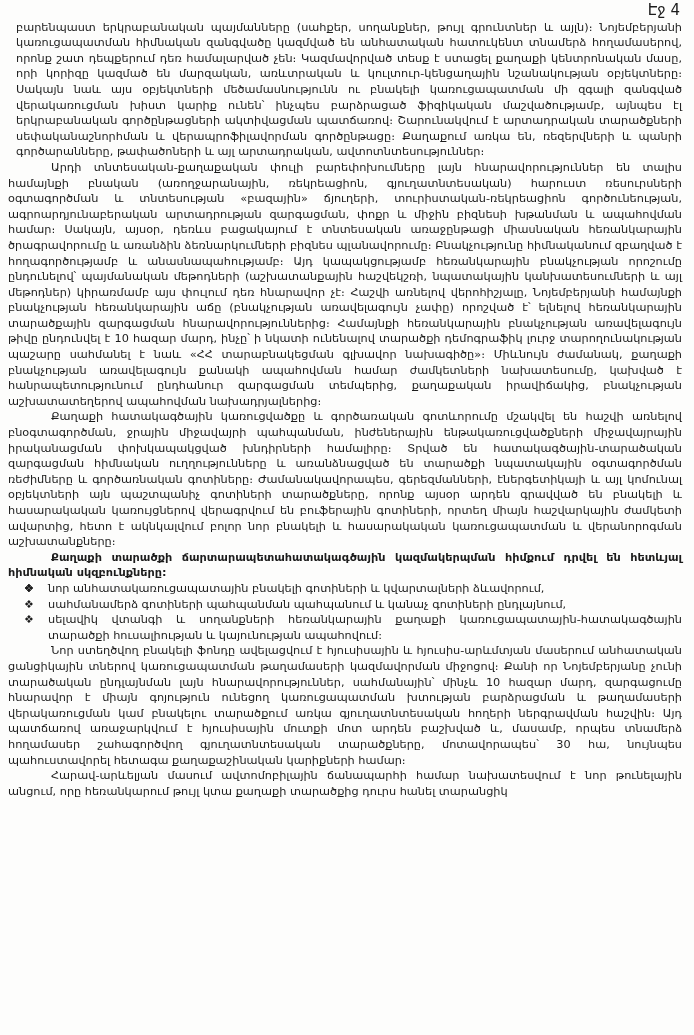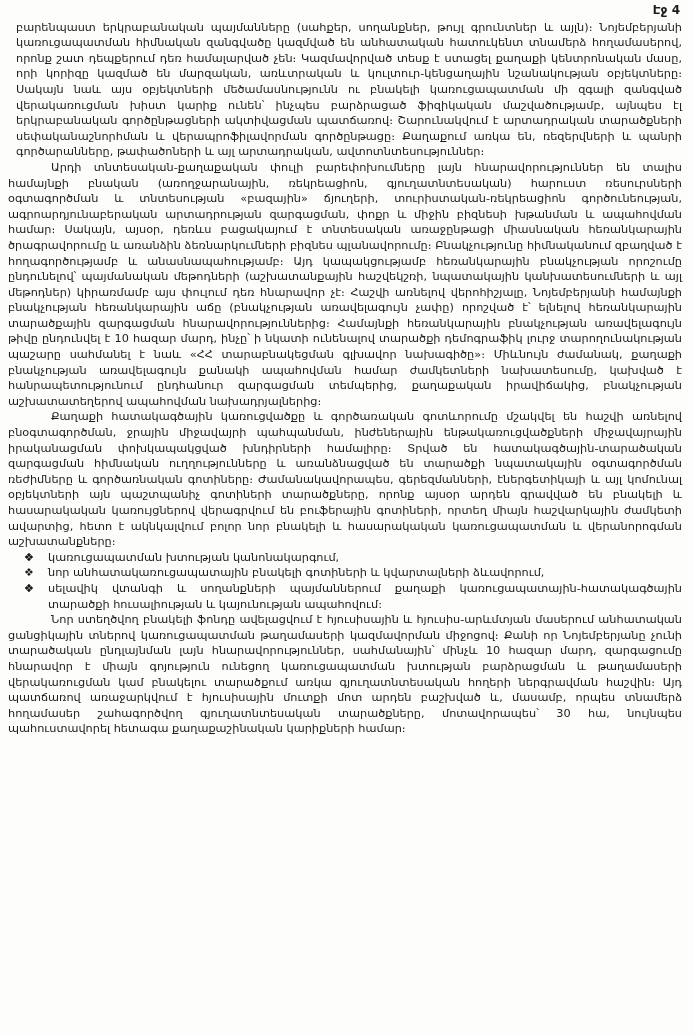--- a/index.html
+++ b/index.html
@@ -16,22 +16,22 @@
     padding: 3px 12px 0 8px;
     font-family: "DejaVu Sans", sans-serif;
     font-size: 11.3px;
     line-height: 15.6px;
     color: #1c1c1c;
     text-align: justify;
     overflow: hidden;
   }
   .page-number {
     text-align: right;
-    font-weight: bold;
-    font-size: 12px;
+    font-weight: normal;
+    font-size: 15px;
     margin: 0 2px 1px 0;
   }
   .para {
     margin: 0;
     text-indent: 43px;
   }
   .para.no-indent {
     text-indent: 0;
     margin-left: 8px;
   }
@@ -62,38 +62,40 @@
 <div class="page">
 
   <div class="page-number">Էջ 4</div>
 
   <p class="para no-indent">բարենպաստ երկրաբանական պայմանները (սահքեր, սողանքներ, թույլ գրունտներ և այլն)։ Նոյեմբերյանի կառուցապատման հիմնական զանգվածը կազմված են անհատական հատուկենտ տնամերձ հողամասերով, որոնք շատ դեպքերում դեռ համալարված չեն։ Կազմավորված տեսք է ստացել քաղաքի կենտրոնական մասը, որի կորիզը կազմած են մարզական, առևտրական և կուլտուր-կենցաղային նշանակության օբյեկտները։ Սակայն նաև այս օբյեկտների մեծամասնությունն ու բնակելի կառուցապատման մի զգալի զանգված վերակառուցման խիստ կարիք ունեն՝ ինչպես բարձրացած ֆիզիկական մաշվածությամբ, այնպես էլ երկրաբանական գործընթացների ակտիվացման պատճառով։ Շարունակվում է արտադրական տարածքների սեփականաշնորհման և վերապրոֆիլավորման գործընթացը։ Քաղաքում առկա են, ռեզերվների և պանրի գործարանները, թափածոների և այլ արտադրական, ավտոտնտեսություններ։</p>
 
   <p class="para">Արդի տնտեսական-քաղաքական փուլի բարեփոխումները լայն հնարավորություններ են տալիս համայնքի բնական (առողջարանային, ռեկրեացիոն, գյուղատնտեսական) հարուստ ռեսուրսների օգտագործման և տնտեսության «բազային» ճյուղերի, տուրիստական-ռեկրեացիոն գործունեության, ագրոարդյունաբերական արտադրության զարգացման, փոքր և միջին բիզնեսի խթանման և ապահովման համար։ Սակայն, այսօր, դեռևս բացակայում է տնտեսական առաջընթացի միասնական հեռանկարային ծրագրավորումը և առանձին ձեռնարկումների բիզնես պլանավորումը։ Բնակչությունը հիմնականում զբաղված է հողագործությամբ և անասնապահությամբ։ Այդ կապակցությամբ հեռանկարային բնակչության որոշումը ընդունելով՝ պայմանական մեթոդների (աշխատանքային հաշվեկշռի, նպատակային կանխատեսումների և այլ մեթոդներ) կիրառմամբ այս փուլում դեռ հնարավոր չէ։ Հաշվի առնելով վերոհիշյալը, Նոյեմբերյանի համայնքի բնակչության հեռանկարային աճը (բնակչության առավելագույն չափը) որոշված է՝ ելնելով հեռանկարային տարածքային զարգացման հնարավորություններից։ Համայնքի հեռանկարային բնակչության առավելագույն թիվը ընդունվել է 10 հազար մարդ, ինչը՝ ի նկատի ունենալով տարածքի դեմոգրաֆիկ լուրջ տարողունակության պաշարը սահմանել է նաև «ՀՀ տարաբնակեցման գլխավոր նախագիծը»։ Միևնույն ժամանակ, քաղաքի բնակչության առավելագույն քանակի ապահովման համար ժամկետների նախատեսումը, կախված է հանրապետությունում ընդհանուր զարգացման տեմպերից, քաղաքական իրավիճակից, բնակչության աշխատատեղերով ապահովման նախադրյալներից։</p>
 
   <p class="para">Քաղաքի հատակագծային կառուցվածքը և գործառական գոտևորումը մշակվել են հաշվի առնելով բնօգտագործման, ջրային միջավայրի պահպանման, ինժեներային ենթակառուցվածքների միջավայրային իրականացման փոխկապակցված խնդիրների համալիրը։ Տրված են հատակագծային-տարածական զարգացման հիմնական ուղղությունները և առանձնացված են տարածքի նպատակային օգտագործման ռեժիմները և գործառնական գոտիները։ Ժամանակավորապես, գերեզմանների, էներգետիկայի և այլ կոմունալ օբյեկտների այն պաշտպանիչ գոտիների տարածքները, որոնք այսօր արդեն գրավված են բնակելի և հասարակական կառույցներով վերագրվում են բուֆերային գոտիների, որտեղ միայն հաշվարկային ժամկետի ավարտից, հետո է ակնկալվում բոլոր նոր բնակելի և հասարակական կառուցապատման և վերանորոգման աշխատանքները։</p>
 
+  <p class="para heading">Քաղաքի տարածքի ճարտարապետահատակագծային կազմակերպման հիմքում դրվել են հետևյալ հիմնական սկզբունքները:</p>
 
   <ul class="bullets">
     <li>
       <span class="marker">❖</span>
     </li>
     <li>
       <span class="marker">❖</span>
-      <span>կառուցապատման խտության կանոնակարգում,</span>
     </li>
     <li>
       <span class="marker">❖</span>
       <span>նոր անհատակառուցապատային բնակելի գոտիների և կվարտալների ձևավորում,</span>
     </li>
     <li>
       <span class="marker">❖</span>
+      <span>սահմանամերձ գոտիների պահպանման պահպանում և կանաչ գոտիների ընդլայնում,</span>
     </li>
     <li>
       <span class="marker">❖</span>
-      <span>սելավիկ վտանգի և սողանքների պայմաններում քաղաքի կառուցապատային-հատակագծային տարածքի հուսալիության և կայունության ապահովում:</span>
+      <span>սելավիկ վտանգի և սողանքների հեռանկարային քաղաքի կառուցապատային-հատակագծային տարածքի հուսալիության և կայունության ապահովում:</span>
     </li>
   </ul>
 
   <p class="para">Նոր ստեղծվող բնակելի ֆոնդը ավելացվում է հյուսիսային և հյուսիս-արևմտյան մասերում անհատական ցանցիկային տներով կառուցապատման թաղամասերի կազմավորման միջոցով։ Քանի որ Նոյեմբերյանը չունի տարածական ընդլայնման լայն հնարավորություններ, սահմանային՝ մինչև 10 հազար մարդ, զարգացումը հնարավոր է միայն գոյություն ունեցող կառուցապատման խտության բարձրացման և թաղամասերի վերակառուցման կամ բնակելու տարածքում առկա գյուղատնտեսական հողերի ներգրավման հաշվին։ Այդ պատճառով առաջարկվում է հյուսիսային մուտքի մոտ արդեն բաշխված և, մասամբ, որպես տնամերձ հողամասեր շահագործվող գյուղատնտեսական տարածքները, մոտավորապես՝ 30 հա, նույնպես պահուստավորել հետագա քաղաքաշինական կարիքների համար։</p>
 
+  <p class="para">Հարավ-արևելյան մասում ավտոմոբիլային ճանապարհի համար նախատեսվում է նոր թունելային անցում, որը հեռանկարում թույլ կտա քաղաքի տարածքից դուրս հանել տարանցիկ</p>
 
 </div>
 
 </body></html>

